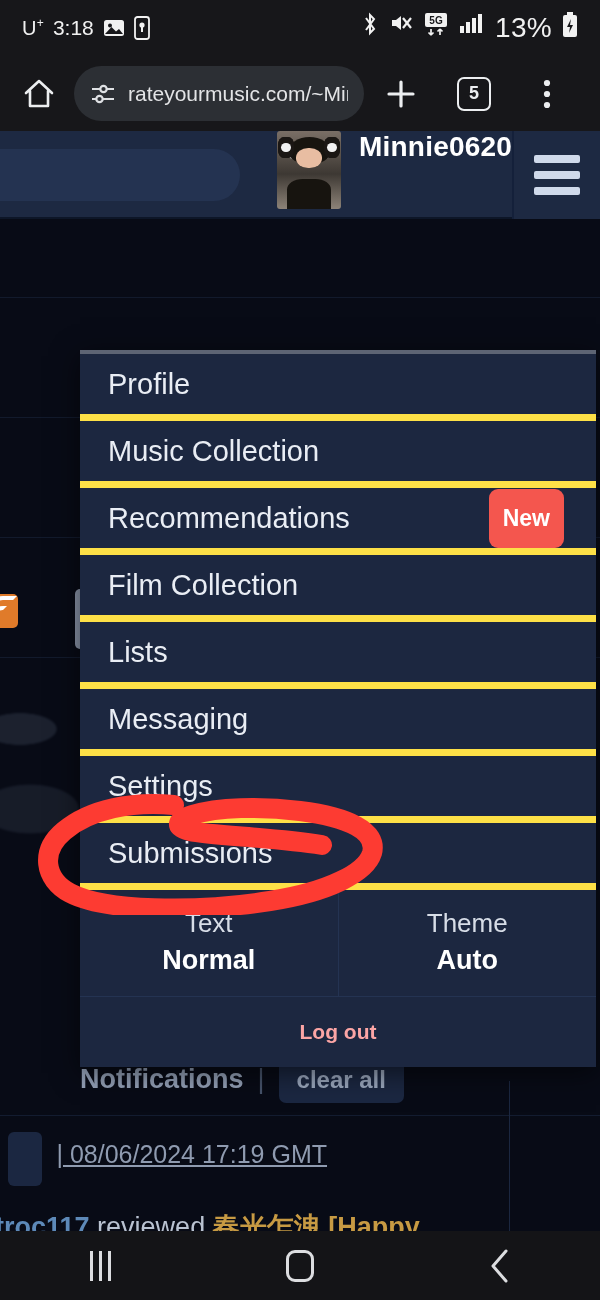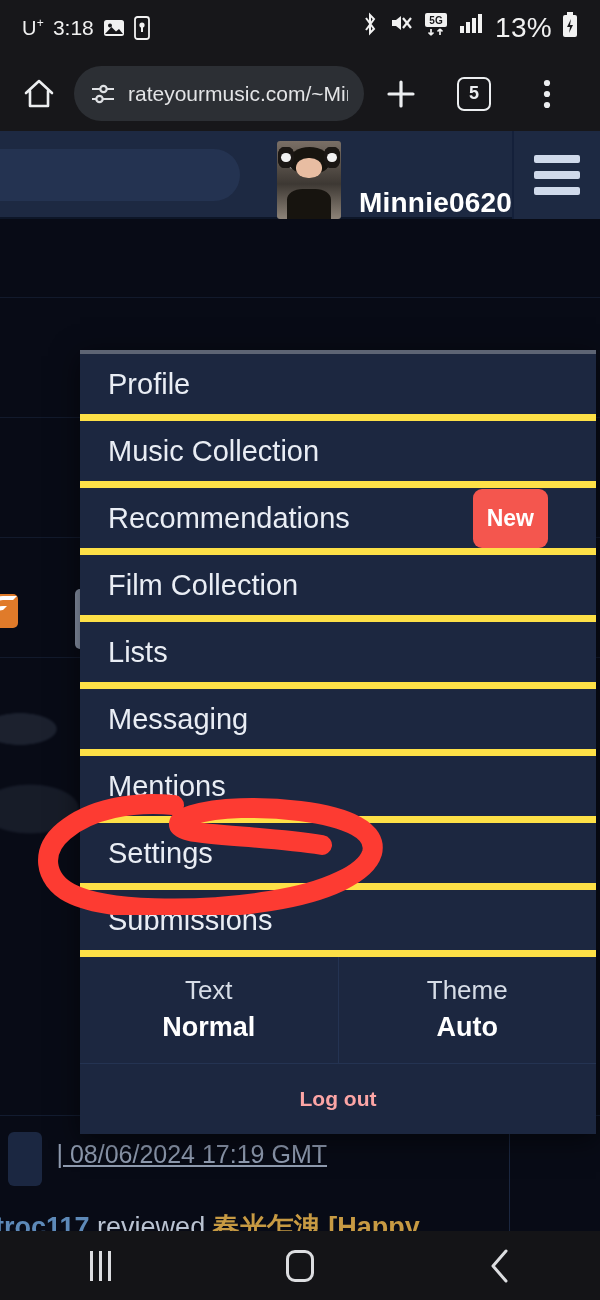--- a/index.html
+++ b/index.html
@@ -86,21 +86,21 @@
     border-bottom: 2px solid #0d1628;
   }
   #searchbox {
     position: absolute; left: -60px; top: 18px;
     width: 300px; height: 52px;
     background: #243351;
     border-radius: 26px;
   }
   #user-area {
     position: absolute; right: 88px; top: 0; height: 88px;
-    display: flex; align-items: flex-end; gap: 18px;
+    display: flex; align-items: flex-start; gap: 18px;
   }
   #avatar {
     width: 64px; height: 78px;
     border-radius: 3px;
     background:
       radial-gradient(circle at 50% 30%, #f0cdb2 0 17%, transparent 18%),
       radial-gradient(circle at 24% 26%, #ffffff 0 9%, transparent 10%),
       radial-gradient(circle at 76% 26%, #ffffff 0 9%, transparent 10%),
       linear-gradient(#7a6f66, #3d3833 55%, #8d8378);
     position: relative; overflow: hidden;
@@ -230,21 +230,21 @@
     display: flex; align-items: center;
     padding: 0 28px;
     border-bottom: 7px solid #fde047;
     color: #e9edf4; font-size: 29px;
   }
   .menu-item .label { flex: 1; }
   .badge-new {
     background: #f4564e; color: #fff;
     font-size: 23px; font-weight: bold;
     padding: 16px 14px; border-radius: 9px;
-    margin-right: 20px;
+    margin-right: 4px;
     text-align: right;
   }
   #menu-toggles {
     display: flex;
     border-bottom: 1px solid #243352;
   }
   .toggle-cell {
     flex: 1; padding: 18px 0 20px;
     display: flex; flex-direction: column; align-items: center; gap: 6px;
   }
@@ -454,23 +454,20 @@
       </div>
 
       <div class="menu-item">
         <span class="label">Lists</span>
       </div>
 
       <div class="menu-item">
         <span class="label">Messaging</span>
       </div>
 
-      <div class="menu-item">
-        <span class="label">Mentions</span>
-      </div>
 
       <div class="menu-item">
         <span class="label">Settings</span>
       </div>
 
       <div class="menu-item">
         <span class="label">Submissions</span>
       </div>
 
       <div id="menu-toggles">

